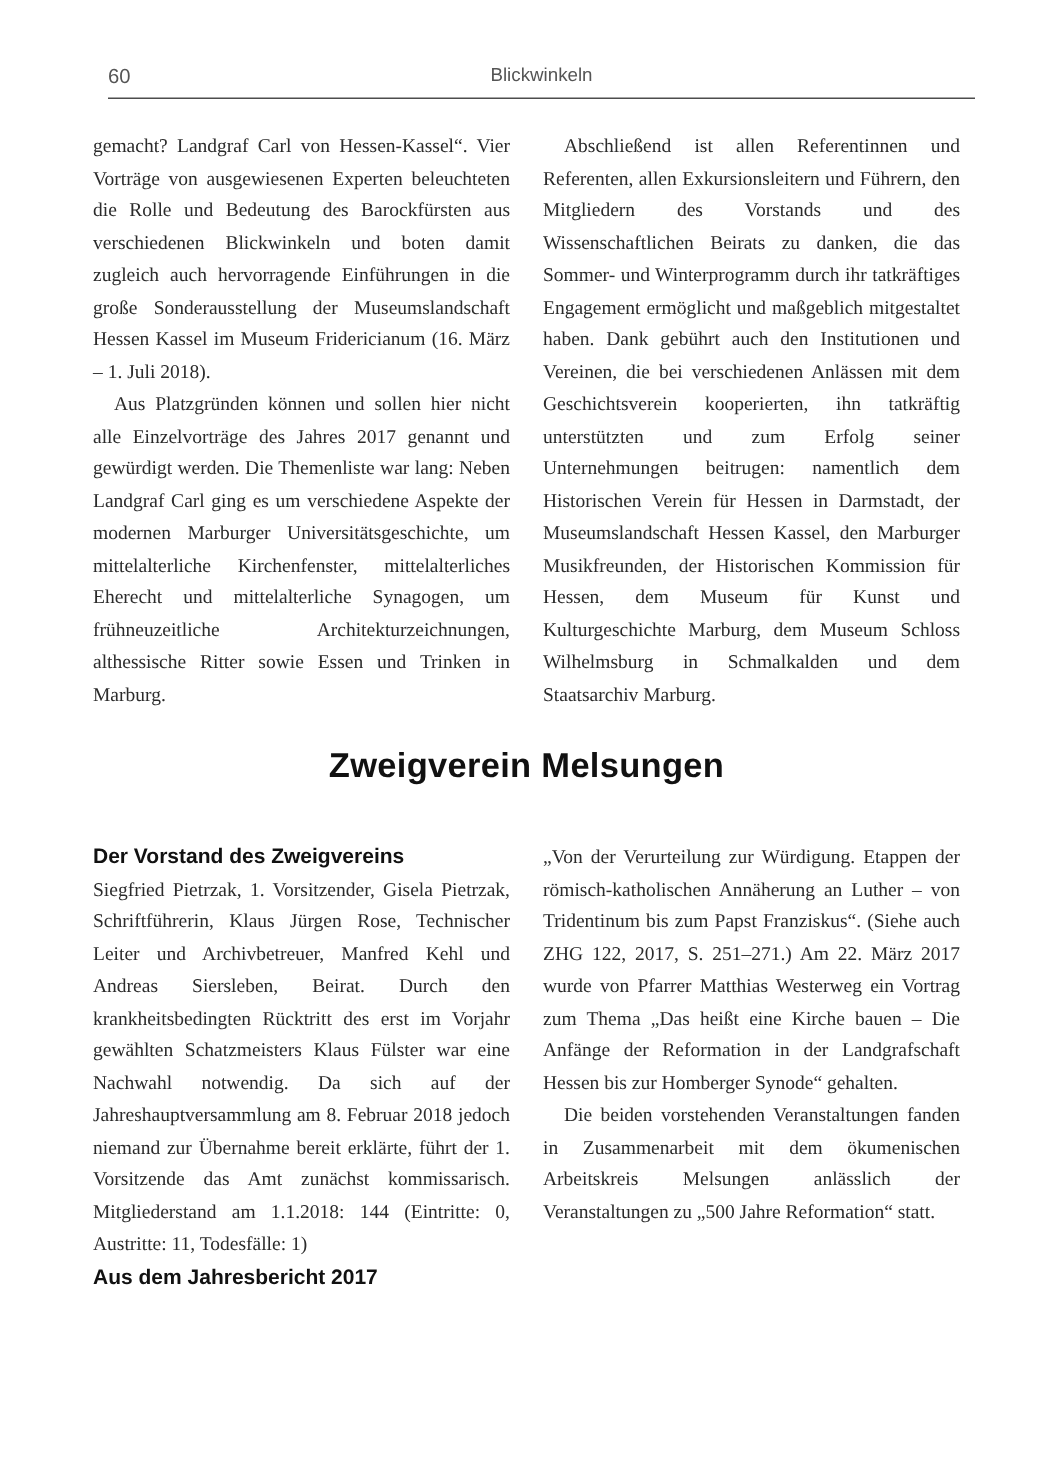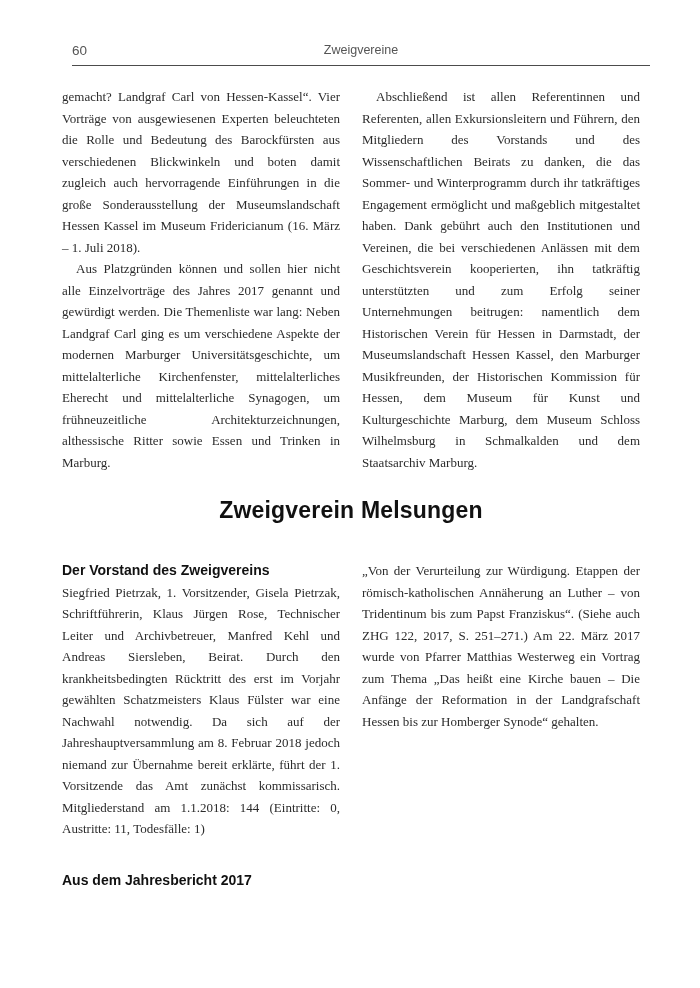--- a/index.html
+++ b/index.html
@@ -79,30 +79,30 @@
     color: var(--heading-text, #111111);
   }
   .subheading {
     margin: 0;
     font-family: "Liberation Sans", sans-serif;
     font-size: 14px;
     font-weight: 700;
     line-height: 21.5px;
     color: var(--heading-text, #111111);
   }
-  .subheading.spaced { margin-top: 30px; }
+  .subheading.spaced { margin-top: 1px; }
 </style>
 </head>
 <body>
 
 <div class="page">
 
   <header class="page-header">
     <span class="page-number">60</span>
-    <span class="running-head">Zweigvereine</span>
+    <span class="running-head">Blickwinkeln</span>
   </header>
 
   <section class="columns top">
     <div class="col">
       <p class="body-p">gemacht? Landgraf Carl von Hessen-Kassel“. Vier Vorträge von ausgewiesenen Experten beleuchteten die Rolle und Bedeutung des Barockfürsten aus verschiedenen Blickwinkeln und boten damit zugleich auch hervorragende Einführungen in die große Sonderausstellung der Museumslandschaft Hessen Kassel im Museum Fridericianum (16. März – 1. Juli 2018).</p>
       <p class="body-p indent">Aus Platzgründen können und sollen hier nicht alle Einzelvorträge des Jahres 2017 genannt und gewürdigt werden. Die Themenliste war lang: Neben Landgraf Carl ging es um verschiedene Aspekte der modernen Marburger Universitätsgeschichte, um mittelalterliche Kirchenfenster, mittelalterliches Eherecht und mittelalterliche Synagogen, um frühneuzeitliche Architekturzeichnungen, althessische Ritter sowie Essen und Trinken in Marburg.</p>
     </div>
     <div class="col">
       <p class="body-p indent">Abschließend ist allen Referentinnen und Referenten, allen Exkursionsleitern und Führern, den Mitgliedern des Vorstands und des Wissenschaftlichen Beirats zu danken, die das Sommer- und Winterprogramm durch ihr tatkräftiges Engagement ermöglicht und maßgeblich mitgestaltet haben. Dank gebührt auch den Institutionen und Vereinen, die bei verschiedenen Anlässen mit dem Geschichtsverein kooperierten, ihn tatkräftig unterstützten und zum Erfolg seiner Unternehmungen beitrugen: namentlich dem Historischen Verein für Hessen in Darmstadt, der Museumslandschaft Hessen Kassel, den Marburger Musikfreunden, der Historischen Kommission für Hessen, dem Museum für Kunst und Kulturgeschichte Marburg, dem Museum Schloss Wilhelmsburg in Schmalkalden und dem Staatsarchiv Marburg.</p>
     </div>
@@ -111,16 +111,17 @@
   <h2 class="section-heading">Zweigverein Melsungen</h2>
 
   <section class="columns bottom">
     <div class="col">
       <h3 class="subheading">Der Vorstand des Zweigvereins</h3>
       <p class="body-p">Siegfried Pietrzak, 1. Vorsitzender, Gisela Pietrzak, Schriftführerin, Klaus Jürgen Rose, Technischer Leiter und Archivbetreuer, Manfred Kehl und Andreas Siersleben, Beirat. Durch den krankheitsbedingten Rücktritt des erst im Vorjahr gewählten Schatzmeisters Klaus Fülster war eine Nachwahl notwendig. Da sich auf der Jahreshauptversammlung am 8. Februar 2018 jedoch niemand zur Übernahme bereit erklärte, führt der 1. Vorsitzende das Amt zunächst kommissarisch. Mitgliederstand am 1.1.2018: 144 (Eintritte: 0, Austritte: 11, Todesfälle: 1)</p>
       <h3 class="subheading spaced">Aus dem Jahresbericht 2017</h3>
     </div>
     <div class="col">
       <p class="body-p">„Von der Verurteilung zur Würdigung. Etappen der römisch-katholischen Annäherung an Luther – von Tridentinum bis zum Papst Franziskus“. (Siehe auch ZHG 122, 2017, S. 251–271.) Am 22. März 2017 wurde von Pfarrer Matthias Westerweg ein Vortrag zum Thema „Das heißt eine Kirche bauen – Die Anfänge der Reformation in der Landgrafschaft Hessen bis zur Homberger Synode“ gehalten.</p>
+      <p class="body-p indent">Die beiden vorstehenden Veranstaltungen fanden in Zusammenarbeit mit dem ökumenischen Arbeitskreis Melsungen anlässlich der Veranstaltungen zu „500 Jahre Reformation“ statt.</p>
     </div>
   </section>
 
 </div>
 
 </body></html>

